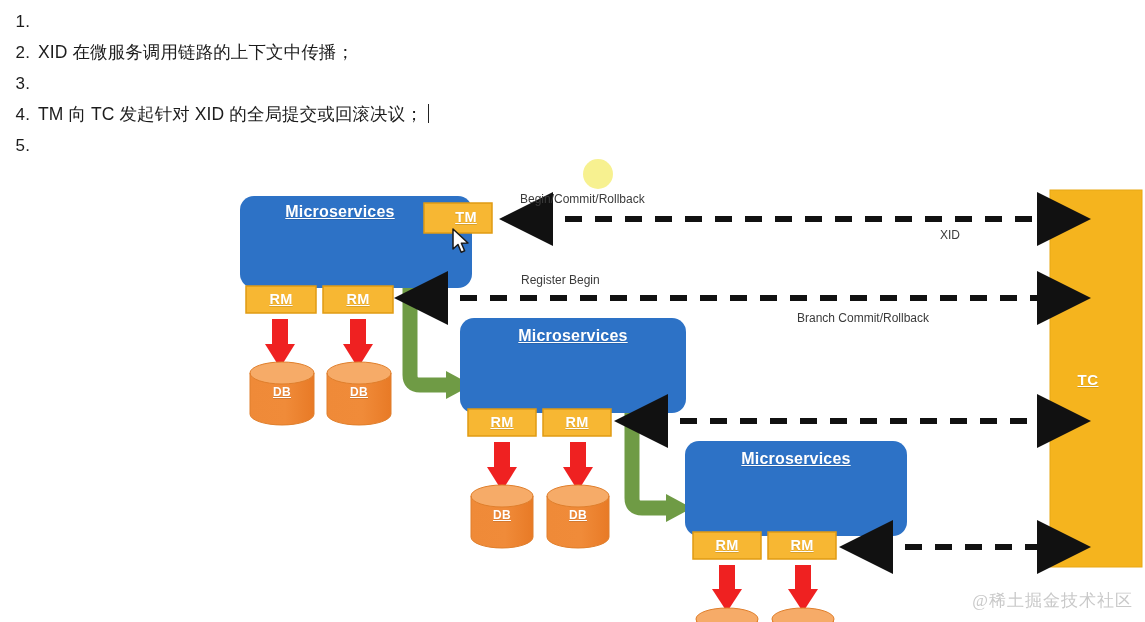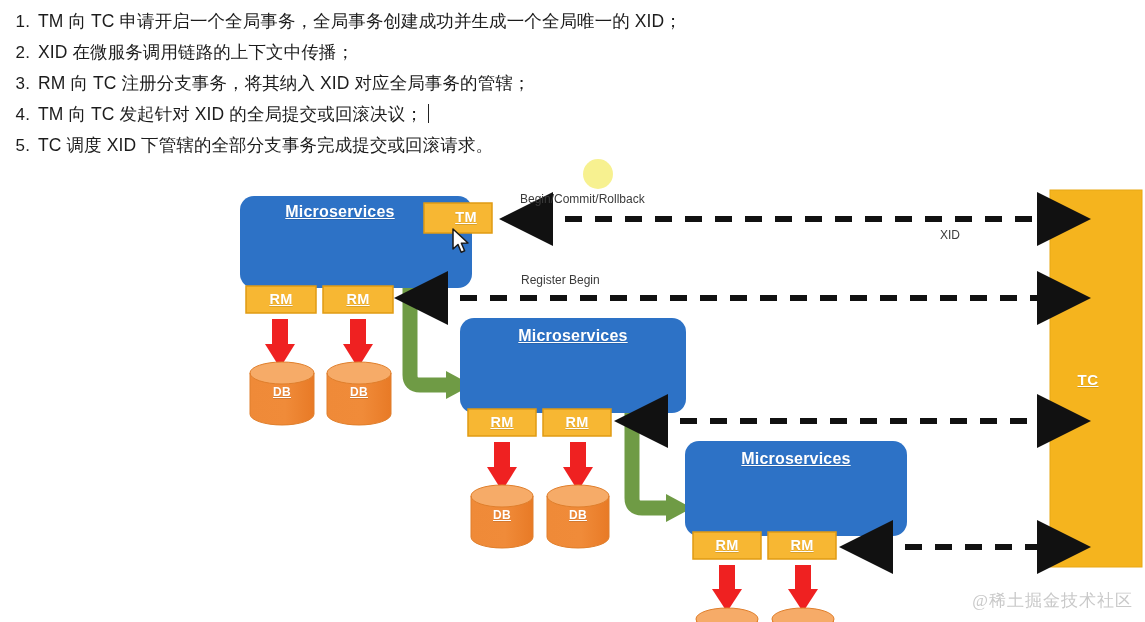--- a/index.html
+++ b/index.html
@@ -122,38 +122,35 @@
     white-space: nowrap;
     font-family: Liberation Serif, serif;
   }
 </style>
 </head>
 <body>
 
 <ol id="steps-list">
   <li class="step-item">
     <span class="step-num">1.</span>
-    <span class="step-text">TM 向 TC 申请开启一个全局事务，全局事务创建成功并生成一个全局唯一的 XID；</span>
   </li>
   <li class="step-item">
     <span class="step-num">2.</span>
     <span class="step-text">XID 在微服务调用链路的上下文中传播；</span>
   </li>
   <li class="step-item">
     <span class="step-num">3.</span>
-    <span class="step-text">RM 向 TC 注册分支事务，将其纳入 XID 对应全局事务的管辖；</span>
   </li>
   <li class="step-item">
     <span class="step-num">4.</span>
     <span class="step-text">TM 向 TC 发起针对 XID 的全局提交或回滚决议；</span>
     <span class="text-caret"></span>
   </li>
   <li class="step-item">
     <span class="step-num">5.</span>
-    <span class="step-text">TC 调度 XID 下管辖的全部分支事务完成提交或回滚请求。</span>
   </li>
 </ol>
 
 <div id="diagram">
 
   <svg id="diagram-svg" width="1145" height="622" viewBox="0 0 1145 622">
     <defs>
       <marker id="arrowR" markerWidth="9" markerHeight="9" refX="1" refY="4.5" orient="auto" markerUnits="strokeWidth">
         <path d="M0,0 L9,4.5 L0,9 Z" fill="#111111"></path>
       </marker>
@@ -272,20 +269,21 @@
   <div class="node-label db-label" style="left:250px; top:385px; width:64px;">DB</div>
   <div class="node-label db-label" style="left:327px; top:385px; width:64px;">DB</div>
   <div class="node-label db-label" style="left:471px; top:508px; width:62px;">DB</div>
   <div class="node-label db-label" style="left:547px; top:508px; width:62px;">DB</div>
 
   <div class="node-label tc-label" style="left:1050px; top:371px; width:76px;">TC</div>
 
   <div class="edge-label" style="left:520px; top:192px;">Begin/Commit/Rollback</div>
   <div class="edge-label" style="left:940px; top:228px;">XID</div>
   <div class="edge-label" style="left:521px; top:273px;">Register Begin</div>
+  <div class="edge-label" style="left:797px; top:311px;">Branch Commit/Rollback</div>
 
   <div id="click-highlight" style="left:583px; top:159px;"></div>
 
   <svg id="mouse-cursor" style="left:452px; top:228px;" viewBox="0 0 20 28">
     <path d="M1,1 L1,21 L6,16.5 L9.2,24.2 L12.6,22.8 L9.4,15.3 L16,15 Z" fill="#ffffff" stroke="#1a1a1a" stroke-width="1.5" stroke-linejoin="round"></path>
   </svg>
 
 </div>
 
 <div id="watermark">@稀土掘金技术社区</div>

